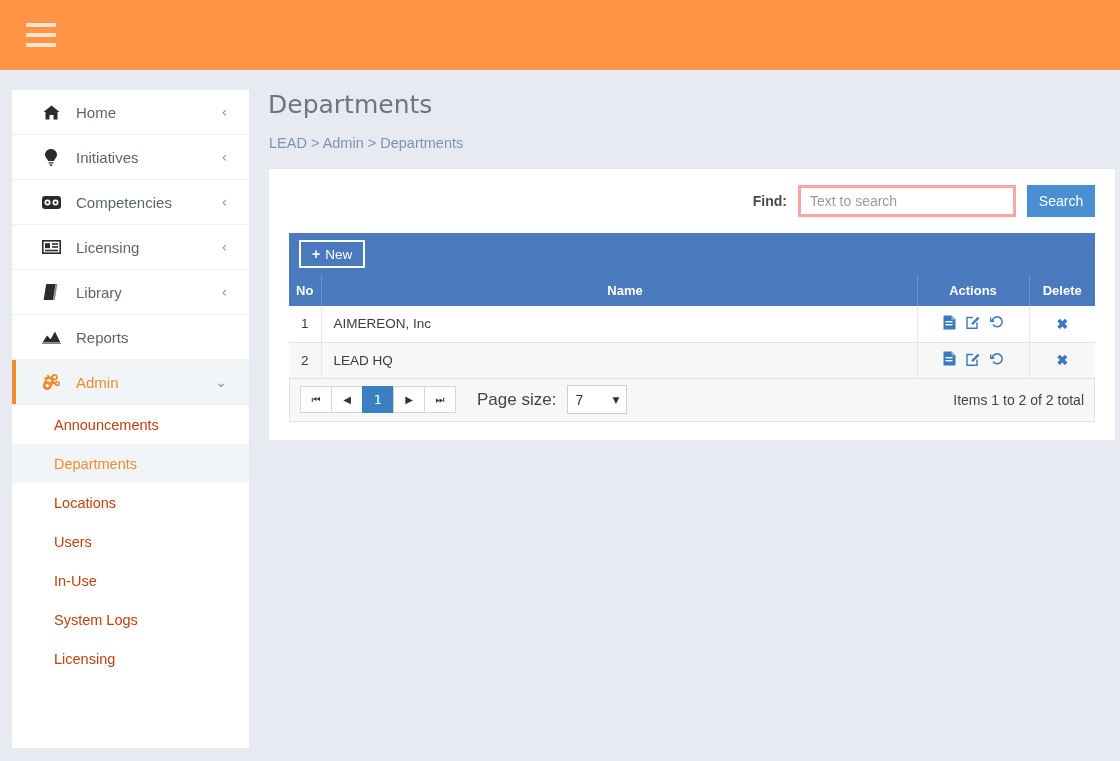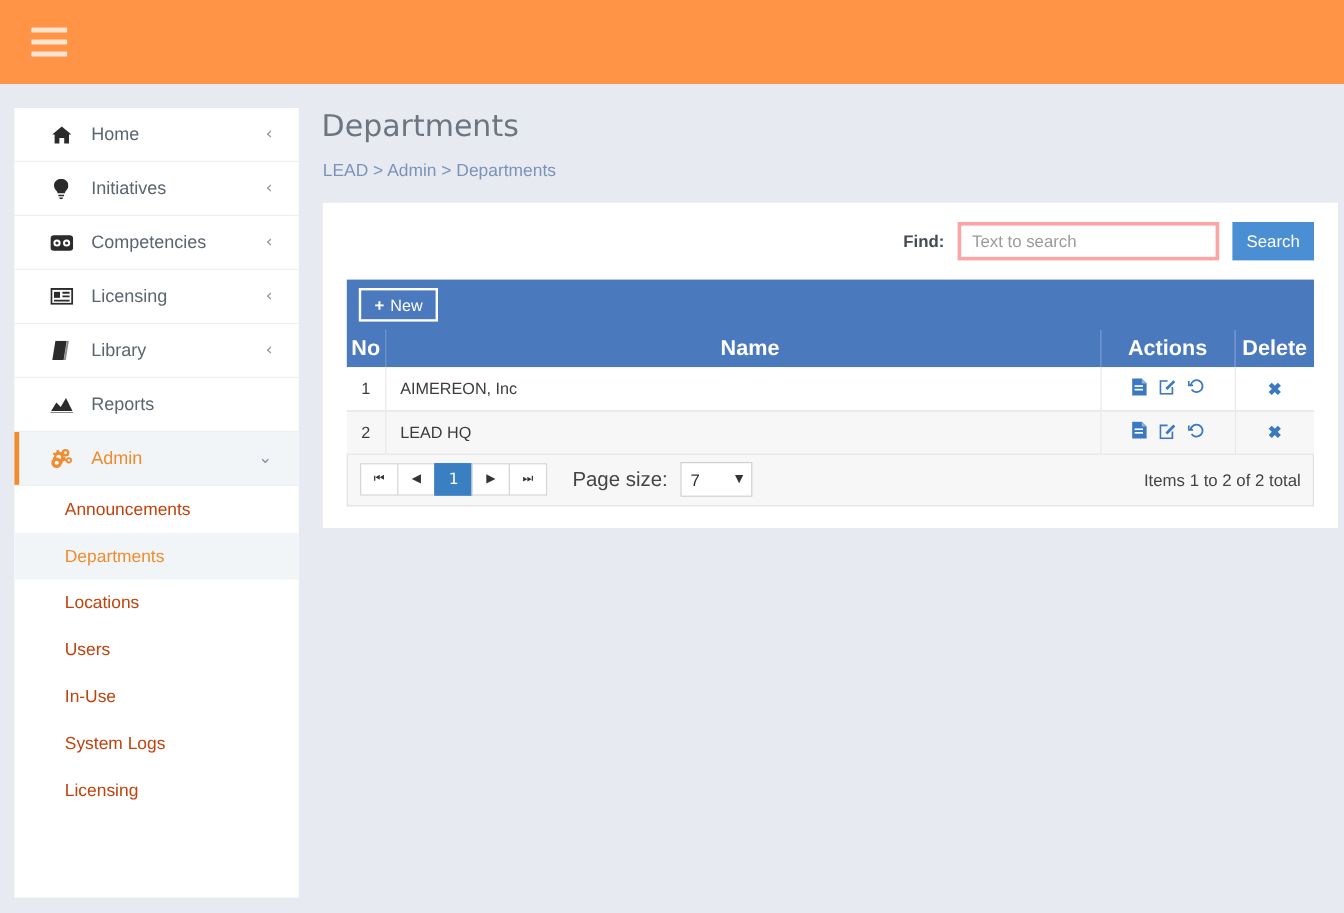--- a/index.html
+++ b/index.html
@@ -166,21 +166,21 @@
     border: 2px solid #ffffff; background: transparent; color: #ffffff;
     font-size: 13.5px; height: 28px; padding: 0 11px;
     display: flex; align-items: center; gap: 5px; cursor: pointer;
     font-family: "Liberation Sans", sans-serif;
   }
   .new-btn .plus { font-size: 14px; font-weight: bold; }
 
   table.grid { width: 100%; border-collapse: collapse; }
   table.grid thead th {
     background: #4a79bd; color: #ffffff;
-    font-size: 18px; font-weight: bold;
+    font-size: 13px; font-weight: bold;
     height: 31px; border-left: 1px solid #6d92cc;
     text-align: center;
   }
   table.grid thead th:first-child { border-left: none; }
   table.grid tbody td {
     height: 36px; font-size: 13.5px; color: #3c3c3c;
     border-bottom: 1px solid #e2e2e2;
     border-left: 1px solid #e8e8e8;
   }
   table.grid tbody td:first-child { border-left: none; }

